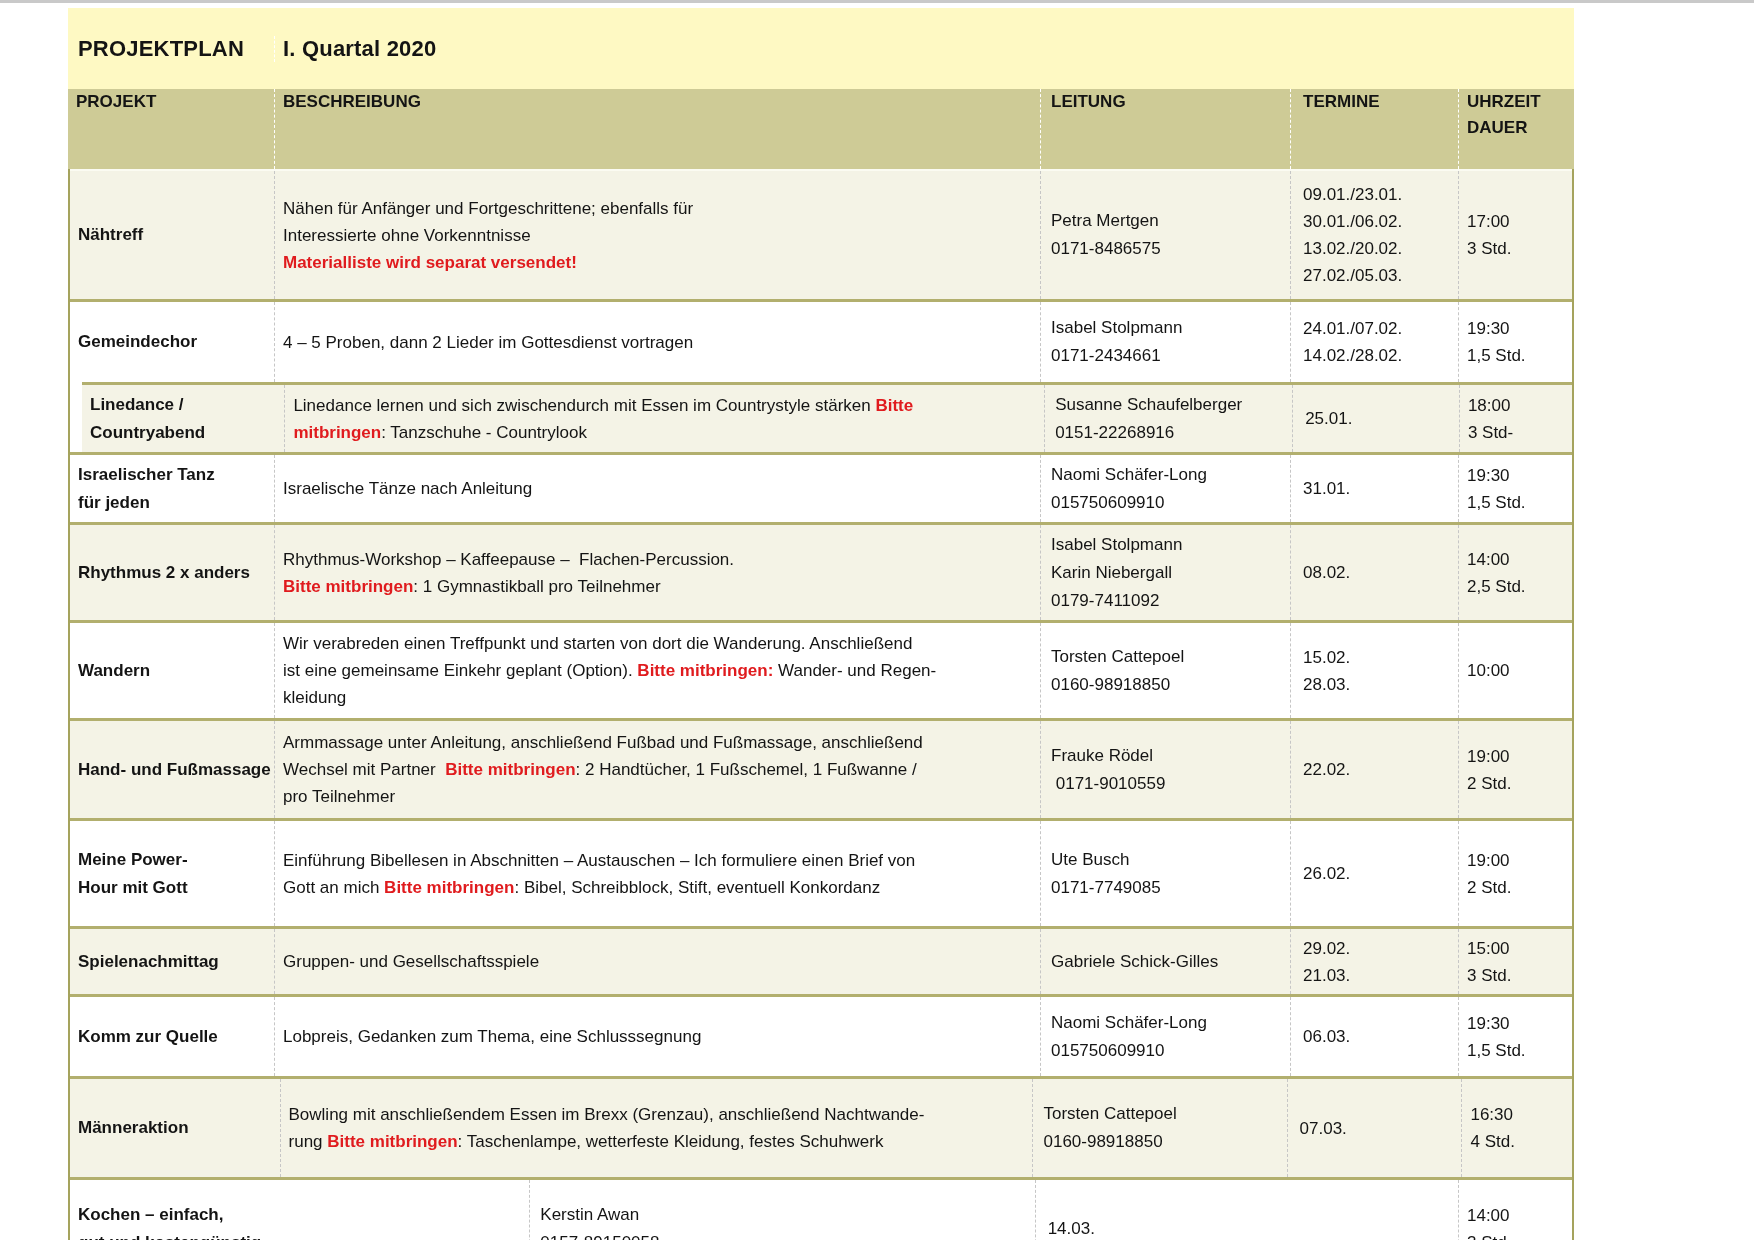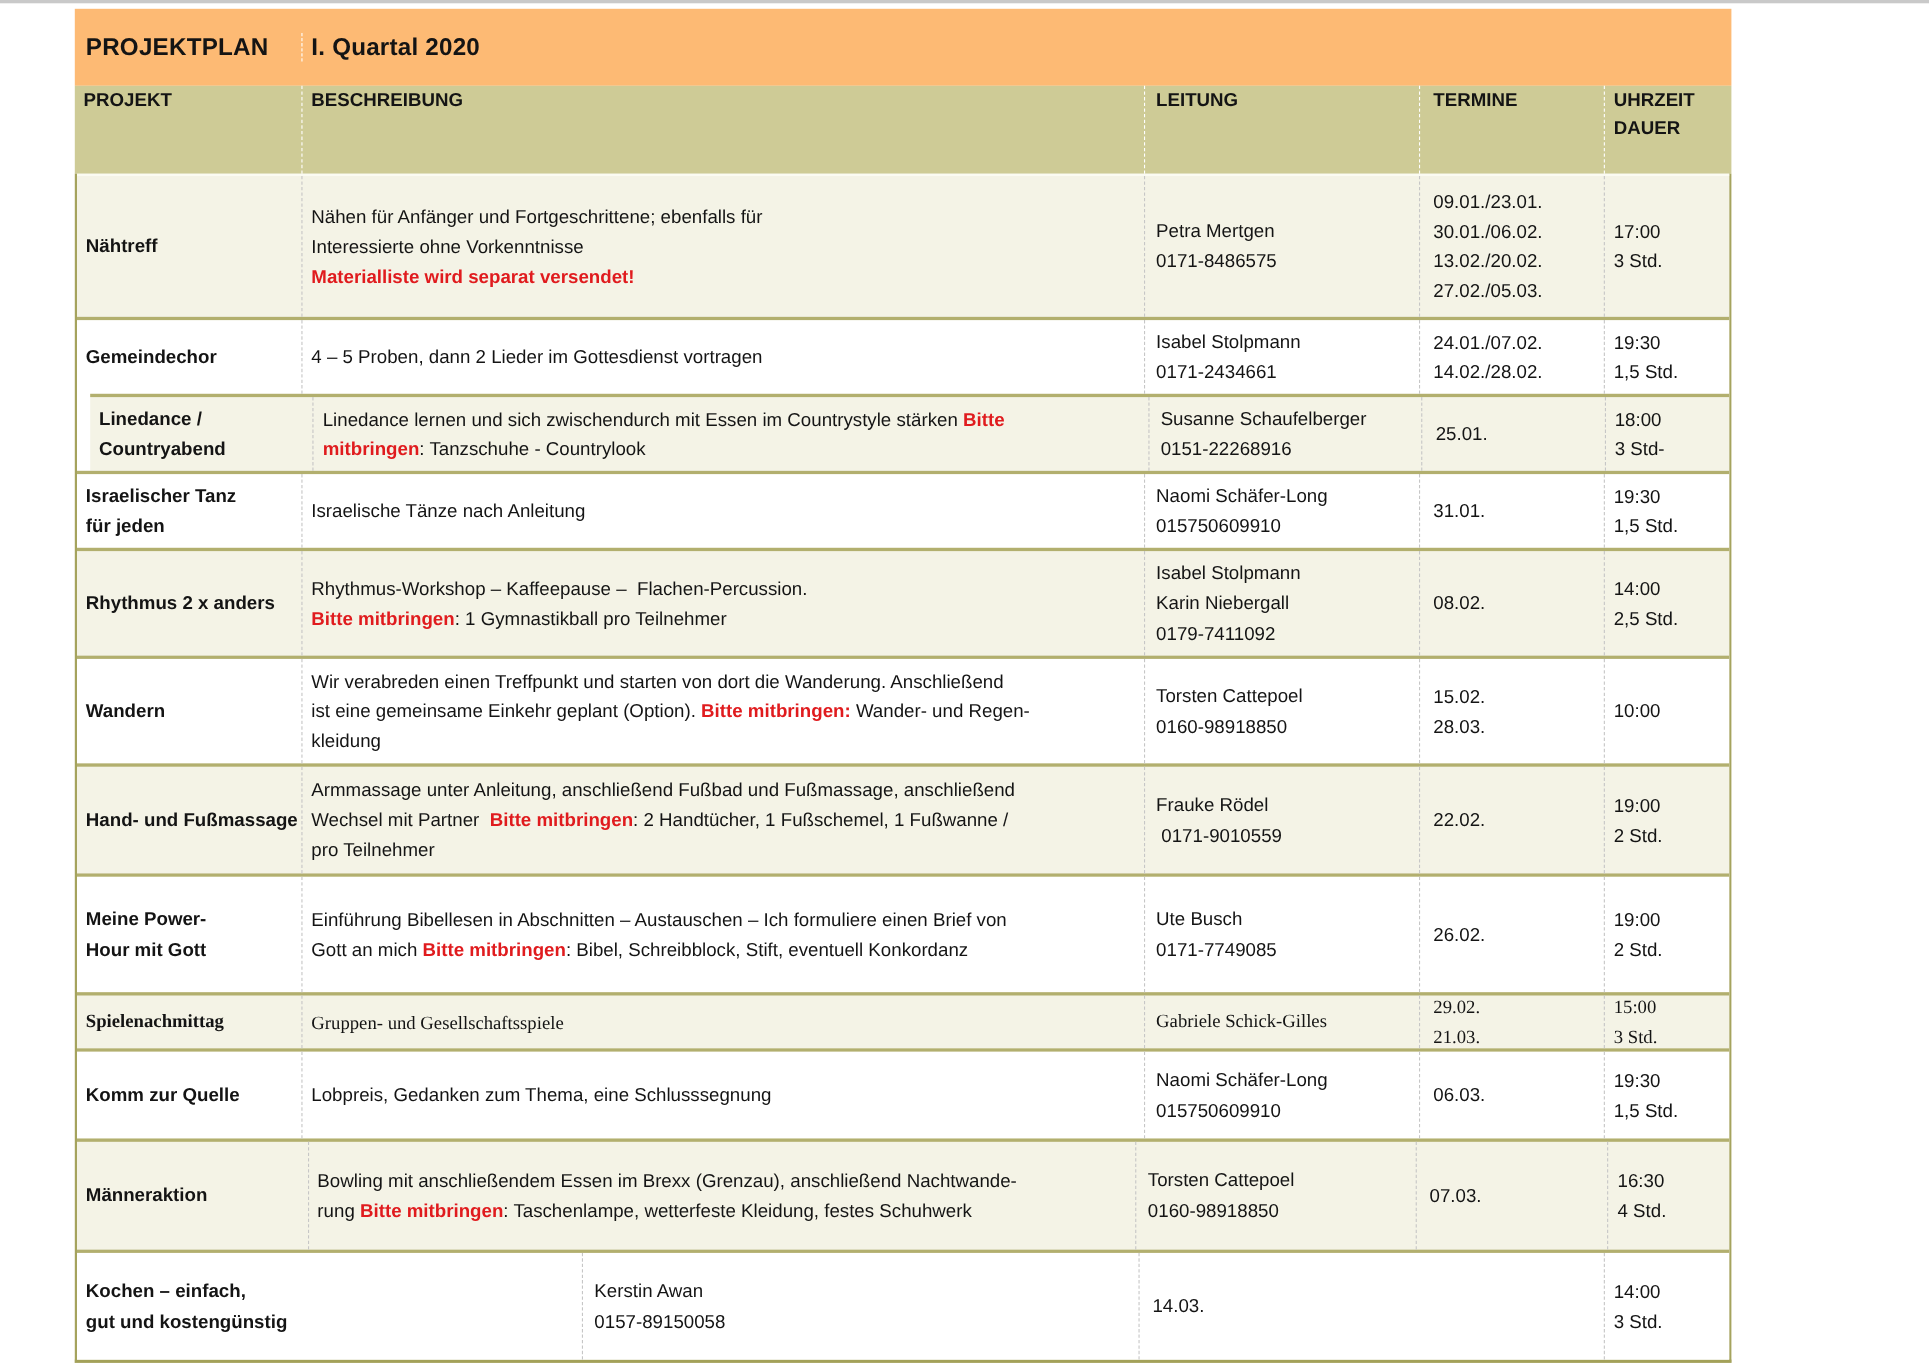--- a/index.html
+++ b/index.html
@@ -4,21 +4,21 @@
 <style>
   html,body{margin:0;padding:0;}
   body{
     width:1754px;height:1240px;background:#ffffff;
     font-family:"Liberation Sans", sans-serif;
     color:#141414;position:relative;overflow:hidden;
   }
   .topline{position:absolute;top:0;left:0;width:1754px;height:3px;background:#c9c9c9;}
   .sheet{position:absolute;top:8px;left:68px;}
   .hrow{display:flex;width:1506px;box-sizing:border-box;}
-  .title-row{height:70px;background:#fdba74;align-items:center;}
+  .title-row{height:81px;background:#fef9c3;align-items:center;}
   .head-row{height:80px;background:#cecb96;}
   .body{width:1506px;box-sizing:border-box;border-left:2px solid #a5a35d;border-right:2px solid #a5a35d;border-bottom:3px solid #a3a159;}
   .row{display:flex;box-sizing:border-box;border-top:3px solid #b2af6e;background:#f4f3e6;}
   .row.first{border-top:2px solid #fbfbf2;}
   .row.white{background:#ffffff;}
   .cell{box-sizing:border-box;display:flex;flex-direction:column;justify-content:center;}
   .c1{width:204px;padding-left:8px;}
   .c2{width:766px;padding-left:8px;}
   .c3{width:250px;padding-left:10px;}
   .c4{width:168px;padding-left:12px;}
@@ -95,21 +95,21 @@
           <div class="line">09.01./23.01.</div>
           <div class="line">30.01./06.02.</div>
           <div class="line">13.02./20.02.</div>
           <div class="line">27.02./05.03.</div>
         </div>
         <div class="cell c5">
           <div class="line">17:00</div>
           <div class="line">3 Std.</div>
         </div>
       </div>
-      <div class="row white" style="height: 70px;">
+      <div class="row white" style="height: 83px;">
         <div class="cell c1">
           <div class="line">Gemeindechor</div>
         </div>
         <div class="cell c2">
           <div class="line"><span>4 – 5 Proben, dann 2 Lieder im Gottesdienst vortragen</span></div>
         </div>
         <div class="cell c3">
           <div class="line">Isabel Stolpmann</div>
           <div class="line">0171-2434661</div>
         </div>
@@ -240,21 +240,21 @@
           <div class="line">0171-7749085</div>
         </div>
         <div class="cell c4">
           <div class="line">26.02.</div>
         </div>
         <div class="cell c5">
           <div class="line">19:00</div>
           <div class="line">2 Std.</div>
         </div>
       </div>
-      <div class="row" style="height: 51px; font-family: Liberation Serif, serif;">
+      <div class="row" style="height: 68px;">
         <div class="cell c1">
           <div class="line">Spielenachmittag</div>
         </div>
         <div class="cell c2">
           <div class="line"><span>Gruppen- und Gesellschaftsspiele</span></div>
         </div>
         <div class="cell c3">
           <div class="line">Gabriele Schick-Gilles</div>
         </div>
         <div class="cell c4">

